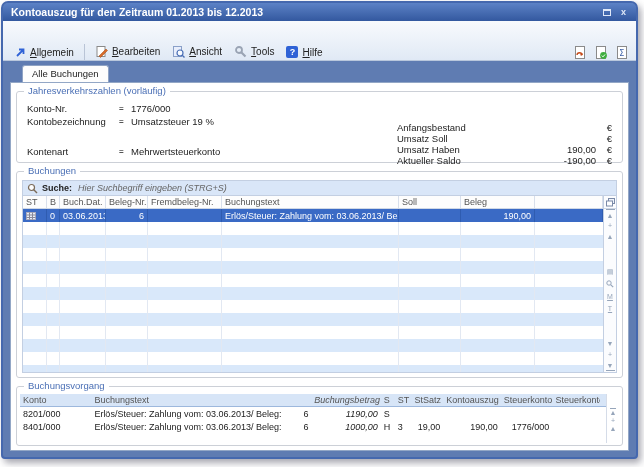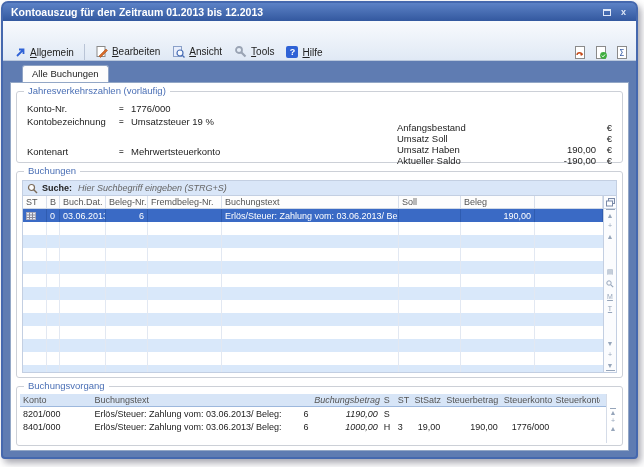--- a/index.html
+++ b/index.html
@@ -429,21 +429,21 @@
       <div class="gbox trans-box">
         <div class="gbox-title">Buchungsvorgang</div>
         <div class="t2cols">
           <div class="t2row t2head">
             <div class="t2cell k-konto">Konto</div>
             <div class="t2cell k-text">Buchungstext</div>
             <div class="t2cell k-betrag">Buchungsbetrag</div>
             <div class="t2cell k-s">S</div>
             <div class="t2cell k-st">ST</div>
             <div class="t2cell k-satz">StSatz</div>
-            <div class="t2cell k-stb">Steuerbetrag</div>
+            <div class="t2cell k-stb">Kontoauszug</div>
             <div class="t2cell k-sk1">Steuerkonto 1</div>
             <div class="t2cell k-sk2">Steuerkonto 2</div>
             <div class="t2cell k-fill"></div>
           </div>
           <div class="t2row">
             <div class="t2cell k-konto">8201/000</div>
             <div class="t2cell k-text">
               <span>Erlös/Steuer: Zahlung vom: 03.06.2013/ Beleg:</span>
               <span class="txt-gap">6</span>
             </div>

